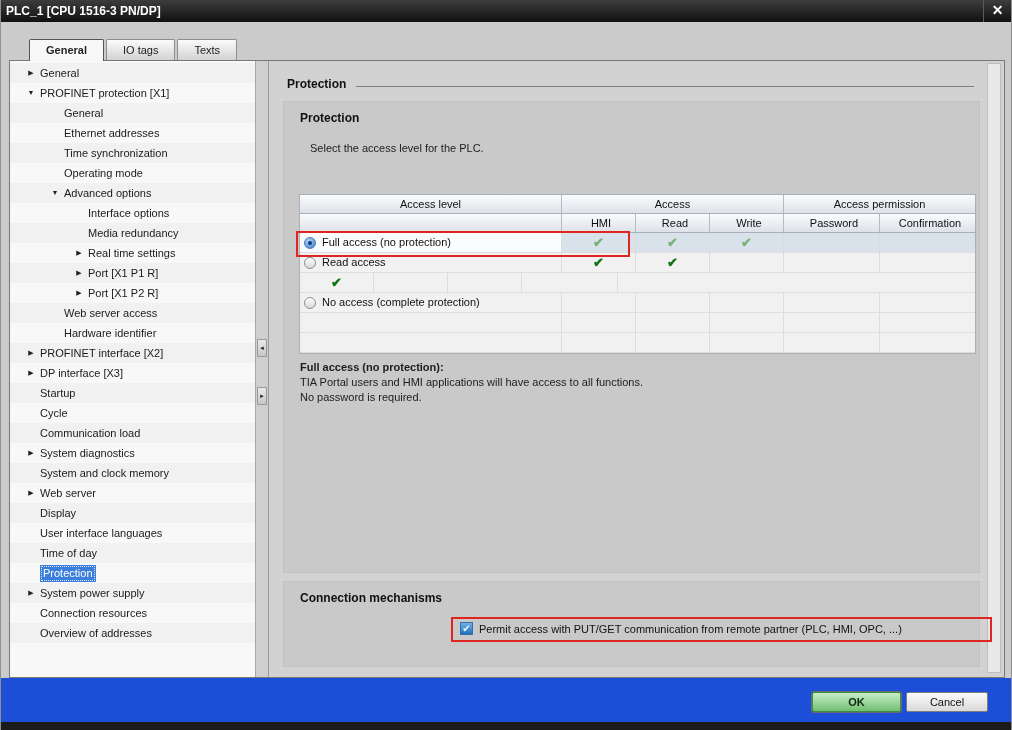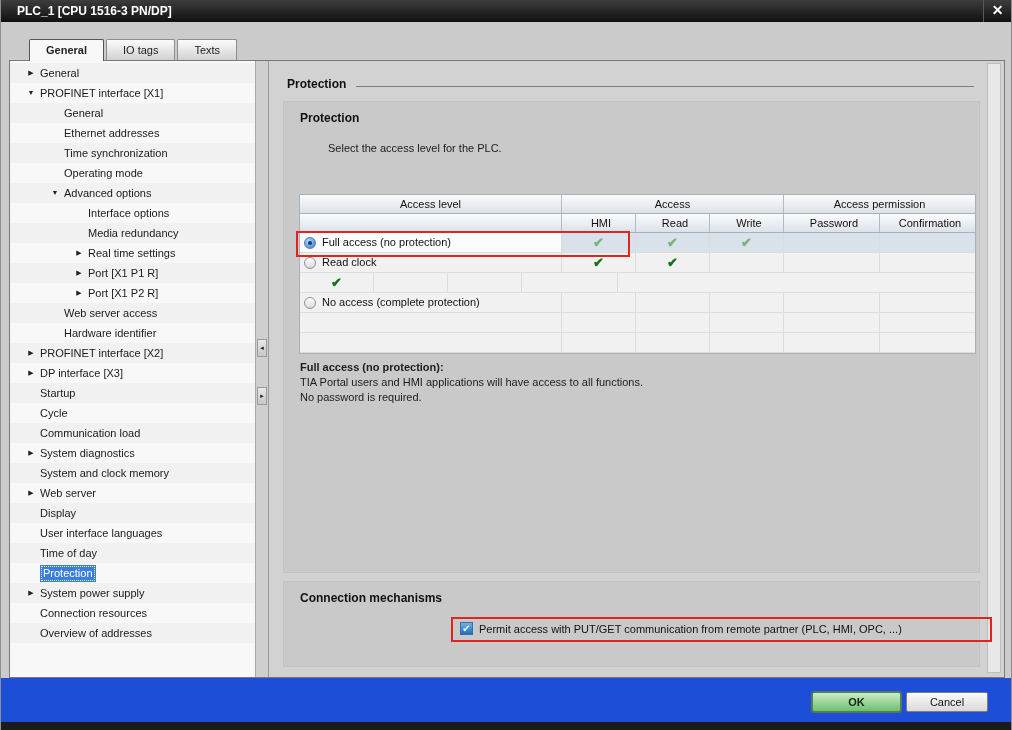--- a/index.html
+++ b/index.html
@@ -1,19 +1,19 @@
 <!DOCTYPE html>
 <html style="--accent-blue: #3c7edb; --row-blue: #d9e1ea; --check-dark: #137413; --check-light: #7ab27a; --ann-red: #e02420;"><head>
 <meta charset="utf-8">
 <style>
   html,body{margin:0;padding:0;background:#9a9a9a;}
   *{box-sizing:border-box;font-family:"Liberation Sans",sans-serif;}
   .dialog{position:relative;width:1012px;height:730px;background:#cbcbcb;overflow:hidden;border-left:1px solid #8f8f8f;border-right:1px solid #8f8f8f;}
   
-  .titlebar{position:absolute;left:0;top:0;width:100%;height:22px;background:linear-gradient(#3d3d3d,#101010);color:#fff;font-size:12px;font-weight:bold;line-height:22px;padding-left:16px;}
+  .titlebar{position:absolute;left:0;top:0;width:100%;height:22px;background:linear-gradient(#3d3d3d,#101010);color:#fff;font-size:12px;font-weight:bold;line-height:22px;padding-left:5px;}
   .closebtn{position:absolute;right:0;top:0;width:28px;height:22px;border-left:1px solid #5a5a5a;color:#fff;font-size:14px;font-weight:bold;text-align:center;line-height:21px;cursor:pointer;}
   
   .tabs{position:absolute;left:28px;top:39px;height:22px;display:flex;}
   .tab{height:21px;line-height:20px;padding:0 16px;font-size:11px;color:#222;background:linear-gradient(#fbfbfb,#d2d2d2);border:1px solid #8d8d8d;border-bottom:none;margin-right:2px;border-radius:2px 2px 0 0;cursor:pointer;}
   .tab.active{height:22px;background:#f8f8f8;border:1px solid #555;border-bottom:none;font-weight:bold;z-index:3;}
   
   .contentbox{position:absolute;left:8px;top:60px;width:996px;height:618px;border:1px solid #787878;background:#d2d2d2;}
   
   .tree{position:absolute;left:0;top:0;width:246px;height:616px;background:#f8f8f8;border-right:1px solid #a8a8a8;overflow:hidden;padding-top:2px;}
   .trow{position:relative;height:20px;line-height:20px;font-size:11px;color:#1a1a1a;white-space:nowrap;cursor:pointer;}
@@ -27,21 +27,21 @@
   
   .panel{position:absolute;left:259px;top:0;width:735px;height:616px;background:#d2d2d2;}
   .scrolltrack{position:absolute;right:3px;top:2px;width:14px;height:610px;background:#e8e8e8;border:1px solid #bdbdbd;}
   .pheading{position:absolute;left:18px;top:16px;right:30px;display:flex;align-items:center;}
   .pheading .ht{font-size:12px;font-weight:bold;color:#111;margin-right:10px;white-space:nowrap;}
   .pheading .hl{flex:1;border-top:1px solid #7e7e7e;margin-top:4px;}
   .section{position:absolute;left:14px;width:697px;background:#c9c9c9;border:1px solid #c2c2c2;}
   .sec1{top:40px;height:472px;}
   .sec2{top:520px;height:86px;}
   .sectitle{position:absolute;left:16px;top:9px;font-size:12px;font-weight:bold;color:#111;}
-  .hint{position:absolute;left:26px;top:40px;font-size:11px;color:#1c1c1c;margin-left:18px;}
+  .hint{position:absolute;left:26px;top:40px;font-size:11px;color:#1c1c1c;}
   
   .ptable{position:absolute;left:15px;top:92px;width:677px;font-size:11px;color:#111;background:#f1f1f1;border:1px solid #aab0b8;}
   .hrow{display:flex;height:19px;background:linear-gradient(#fafbfc,#dde2e8);border-bottom:1px solid #aab0b8;}
   .hcell{line-height:18px;text-align:center;border-right:1px solid #b4bac2;}
   .hcell:last-child{border-right:none;}
   .shcell{line-height:18px;text-align:center;padding-left:5px;border-right:1px solid #b4bac2;}
   .shcell:last-child{border-right:none;}
   .w-level{width:262px;} .w-s{width:74px;} .w-p1{width:96px;} .w-p2{width:97px;flex:1;}
   .w-access{width:222px;} .w-perm{width:193px;flex:1;}
   .drow{display:flex;height:20px;border-bottom:1px solid #dddddd;background:#f1f1f1;}
@@ -83,21 +83,21 @@
 
   <div class="tabs">
       <div class="tab active">General</div>
       <div class="tab">IO tags</div>
       <div class="tab">Texts</div>
     </div>
 
   <div class="contentbox">
     <div class="tree">
         <div class="trow"><span class="arr" style="left: 16px;">▶</span><span class="tlabel" style="margin-left: 30px;">General</span></div>
-        <div class="trow"><span class="arr" style="left: 16px;">▼</span><span class="tlabel" style="margin-left: 30px;">PROFINET interface [X1]</span></div>
+        <div class="trow"><span class="arr" style="left: 16px;">▼</span><span class="tlabel" style="margin-left: 30px;">PROFINET protection [X1]</span></div>
         <div class="trow"><span class="tlabel" style="margin-left: 54px;">General</span></div>
         <div class="trow"><span class="tlabel" style="margin-left: 54px;">Ethernet addresses</span></div>
         <div class="trow"><span class="tlabel" style="margin-left: 54px;">Time synchronization</span></div>
         <div class="trow"><span class="tlabel" style="margin-left: 54px;">Operating mode</span></div>
         <div class="trow"><span class="arr" style="left: 40px;">▼</span><span class="tlabel" style="margin-left: 54px;">Advanced options</span></div>
         <div class="trow"><span class="tlabel" style="margin-left: 78px;">Interface options</span></div>
         <div class="trow"><span class="tlabel" style="margin-left: 78px;">Media redundancy</span></div>
         <div class="trow"><span class="arr" style="left: 64px;">▶</span><span class="tlabel" style="margin-left: 78px;">Real time settings</span></div>
         <div class="trow"><span class="arr" style="left: 64px;">▶</span><span class="tlabel" style="margin-left: 78px;">Port [X1 P1 R]</span></div>
         <div class="trow"><span class="arr" style="left: 64px;">▶</span><span class="tlabel" style="margin-left: 78px;">Port [X1 P2 R]</span></div>
@@ -159,21 +159,21 @@
                 </div>
                 <div class="dcell w-s"><span class="chk">✔</span></div>
                 <div class="dcell w-s"><span class="chk">✔</span></div>
                 <div class="dcell w-s"><span class="chk">✔</span></div>
                 <div class="dcell w-p1"></div>
                 <div class="dcell w-p2"></div>
               </div>
               <div class="drow">
                 <div class="dcell lcell w-level">
                   <div class="radio"></div>
-                  <span>Read clock</span>
+                  <span>Read access</span>
                 </div>
                 <div class="dcell w-s"><span class="chk">✔</span></div>
                 <div class="dcell w-s"><span class="chk">✔</span></div>
                 <div class="dcell w-s"></div>
                 <div class="dcell w-p1"></div>
                 <div class="dcell w-p2"></div>
               </div>
               <div class="drow">
                 <div class="dcell w-s"><span class="chk">✔</span></div>
                 <div class="dcell w-s"></div>

